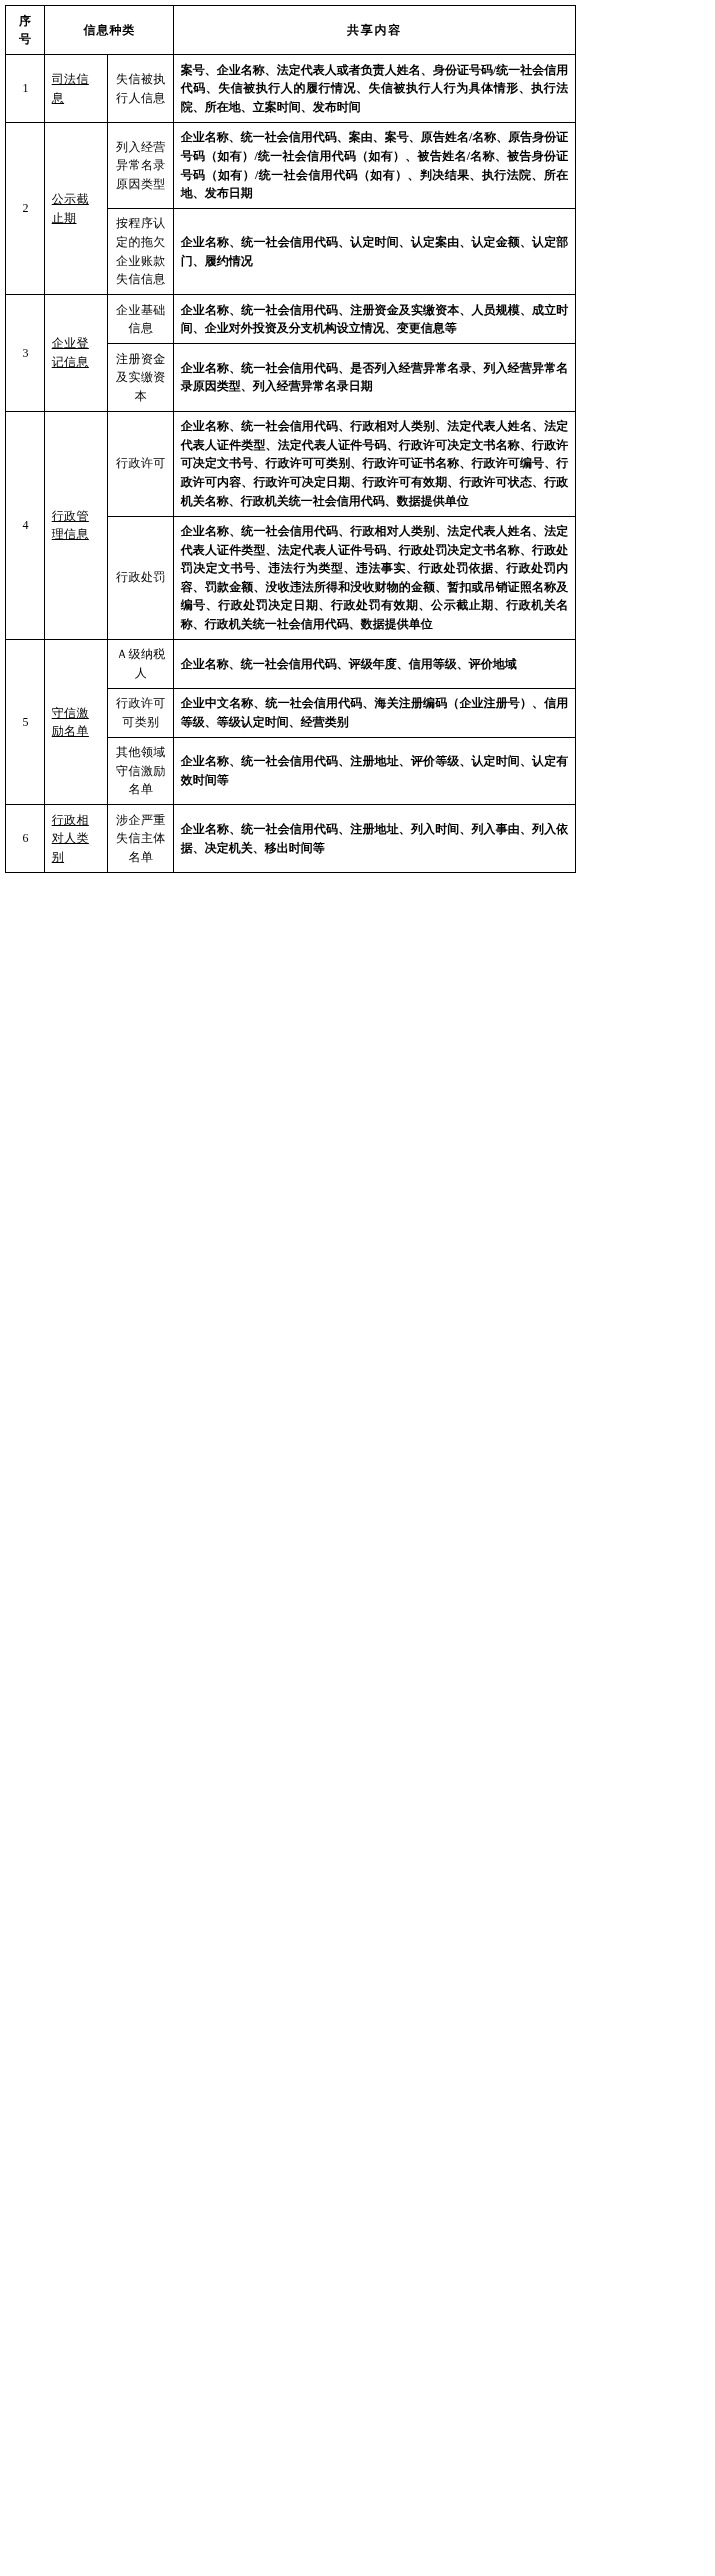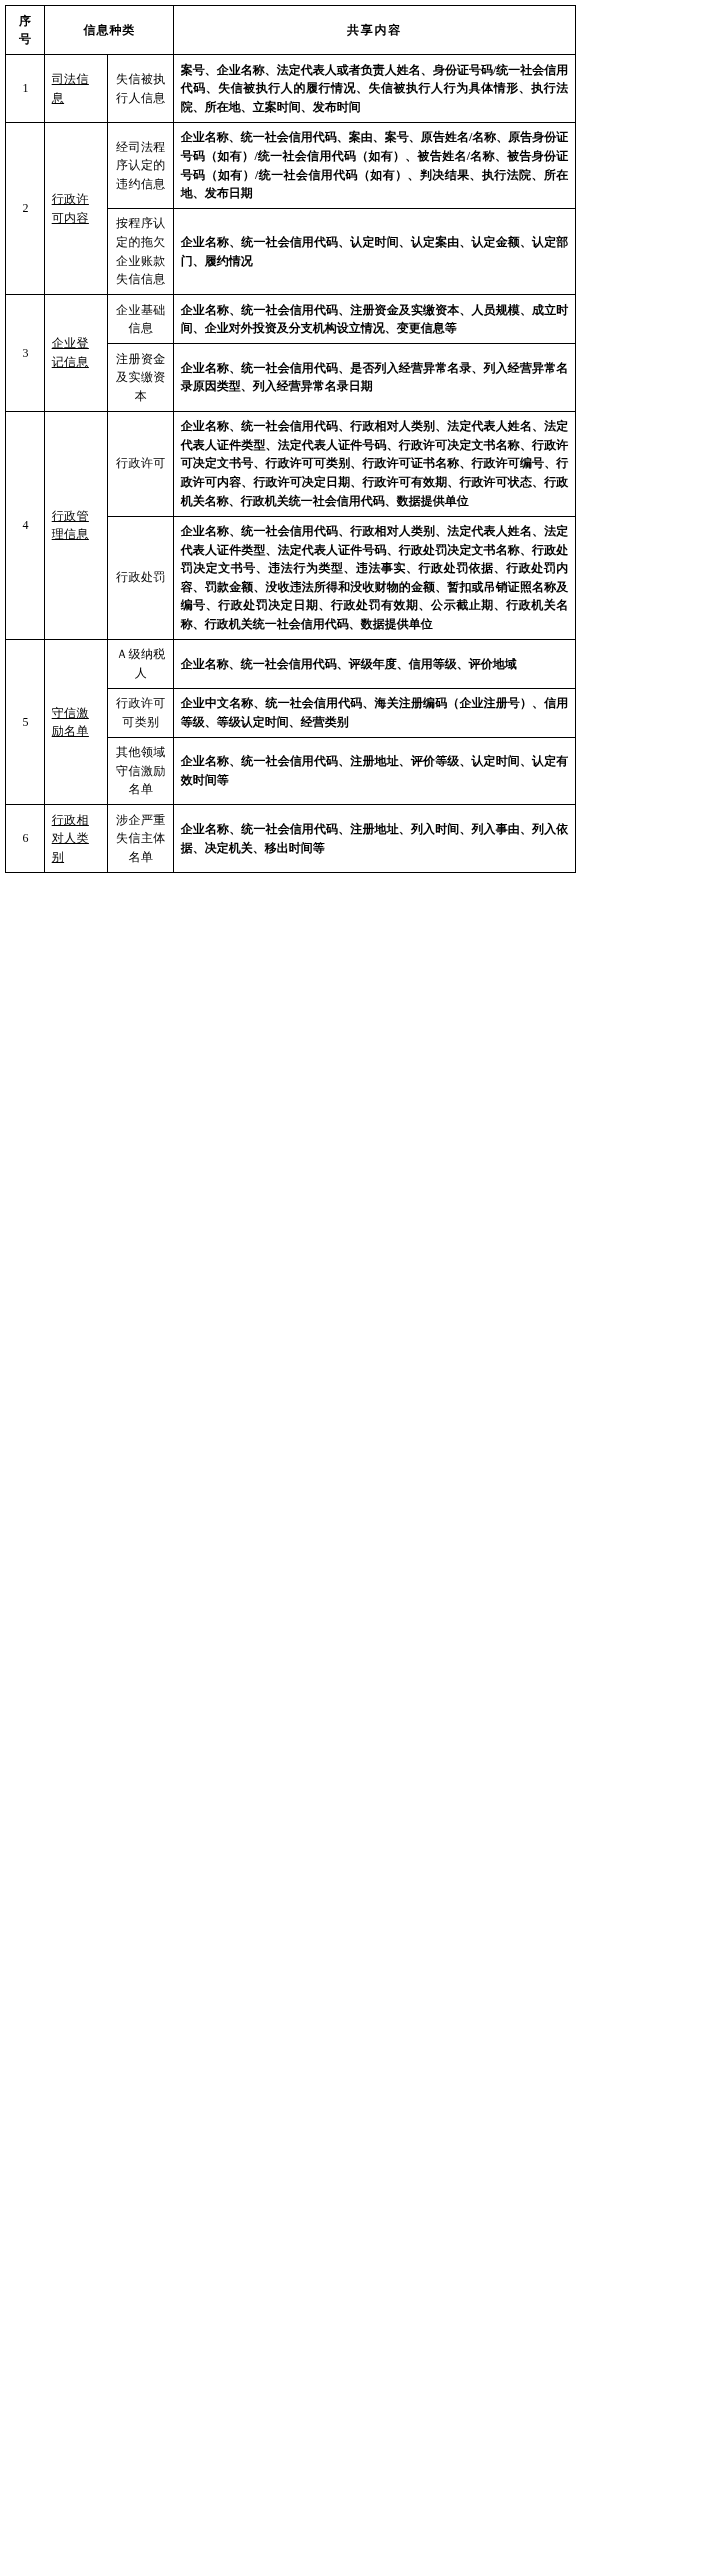--- a/index.html
+++ b/index.html
@@ -93,22 +93,22 @@
 
       <tr>
         <td class="seq-cell" rowspan="1">1</td>
         <td class="cat-cell" rowspan="1">司法信息</td>
         <td class="sub-cell">失信被执行人信息</td>
         <td class="content-cell">案号、企业名称、法定代表人或者负责人姓名、身份证号码/统一社会信用代码、失信被执行人的履行情况、失信被执行人行为具体情形、执行法院、所在地、立案时间、发布时间</td>
       </tr>
 
       <tr>
         <td class="seq-cell" rowspan="2">2</td>
-        <td class="cat-cell" rowspan="2">行政许可内容</td>
-        <td class="sub-cell">经司法程序认定的违约信息</td>
+        <td class="cat-cell" rowspan="2">公示截止期</td>
+        <td class="sub-cell">列入经营异常名录原因类型</td>
         <td class="content-cell">企业名称、统一社会信用代码、案由、案号、原告姓名/名称、原告身份证号码（如有）/统一社会信用代码（如有）、被告姓名/名称、被告身份证号码（如有）/统一社会信用代码（如有）、判决结果、执行法院、所在地、发布日期</td>
       </tr>
       <tr>
         <td class="sub-cell">按程序认定的拖欠企业账款失信信息</td>
         <td class="content-cell">企业名称、统一社会信用代码、认定时间、认定案由、认定金额、认定部门、履约情况</td>
       </tr>
 
       <tr>
         <td class="seq-cell" rowspan="2">3</td>
         <td class="cat-cell" rowspan="2">企业登记信息</td>

